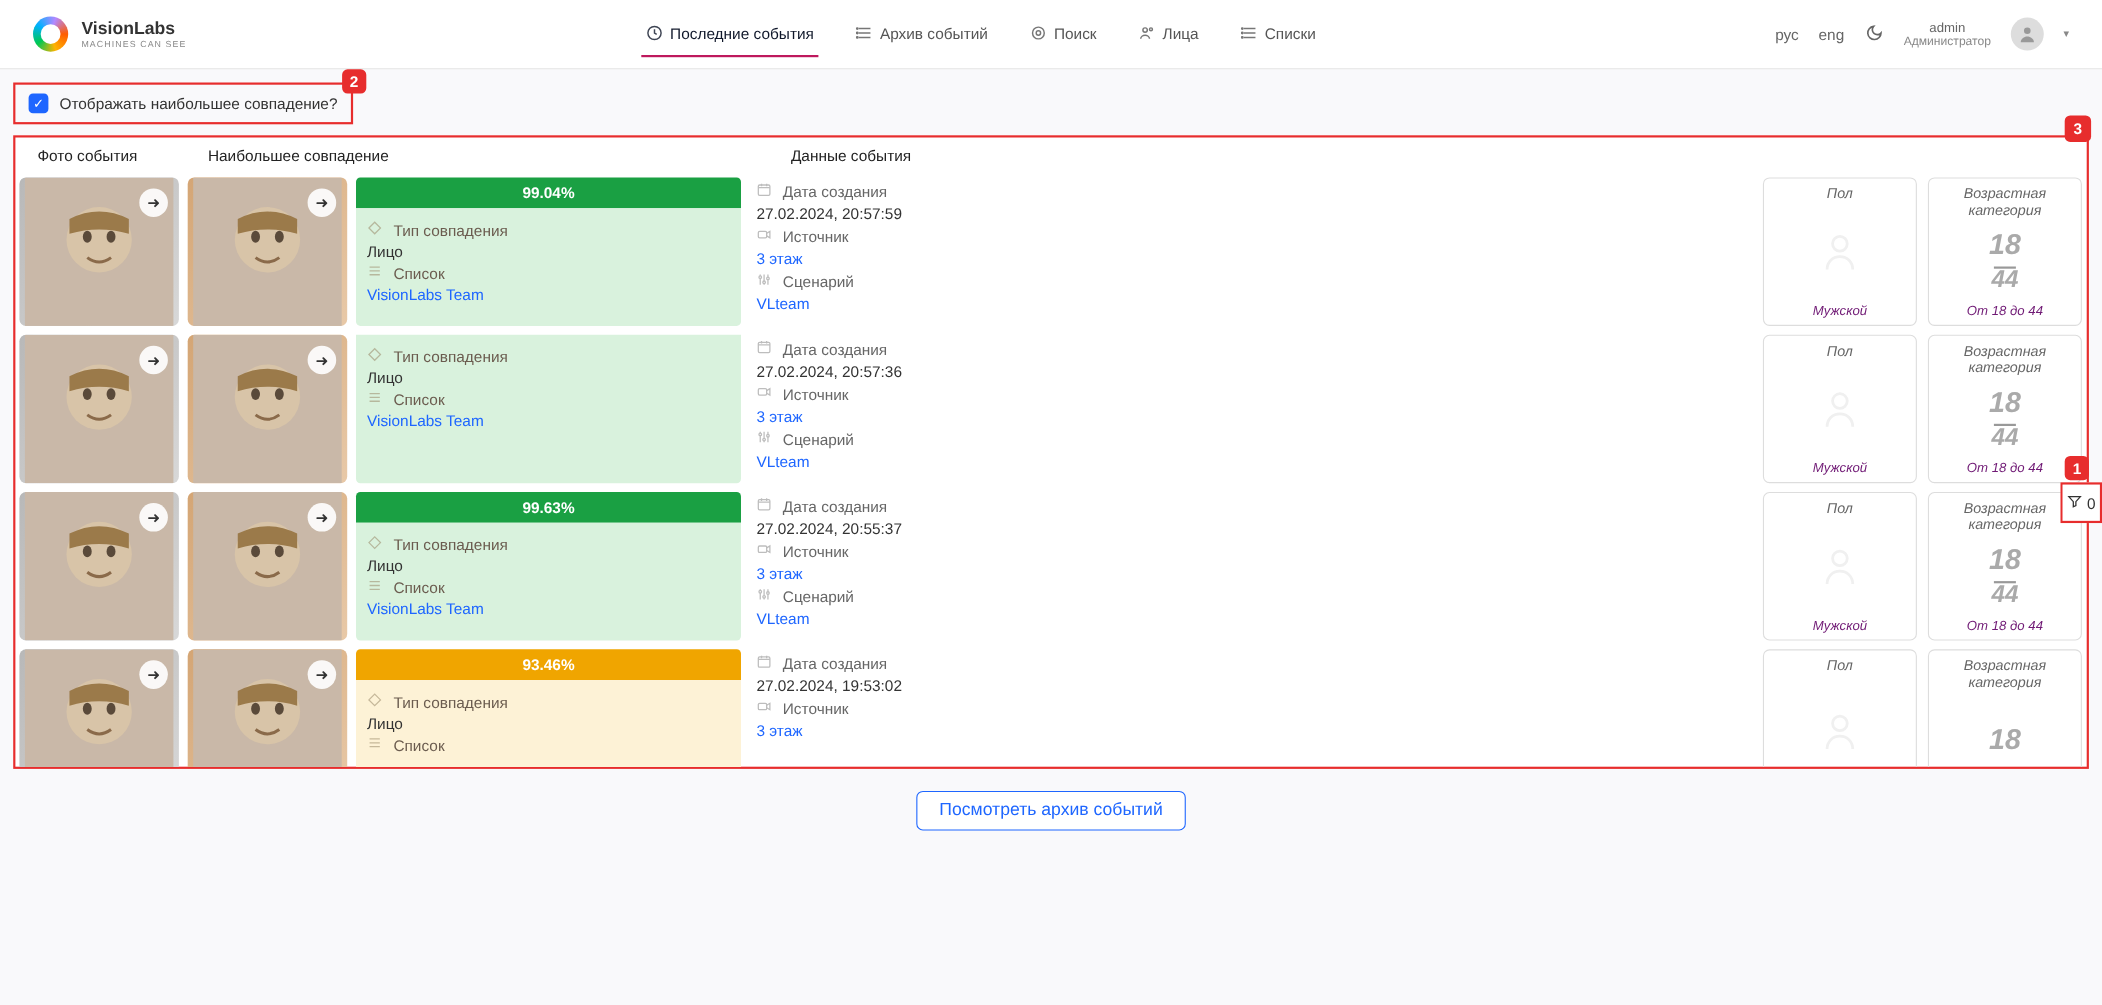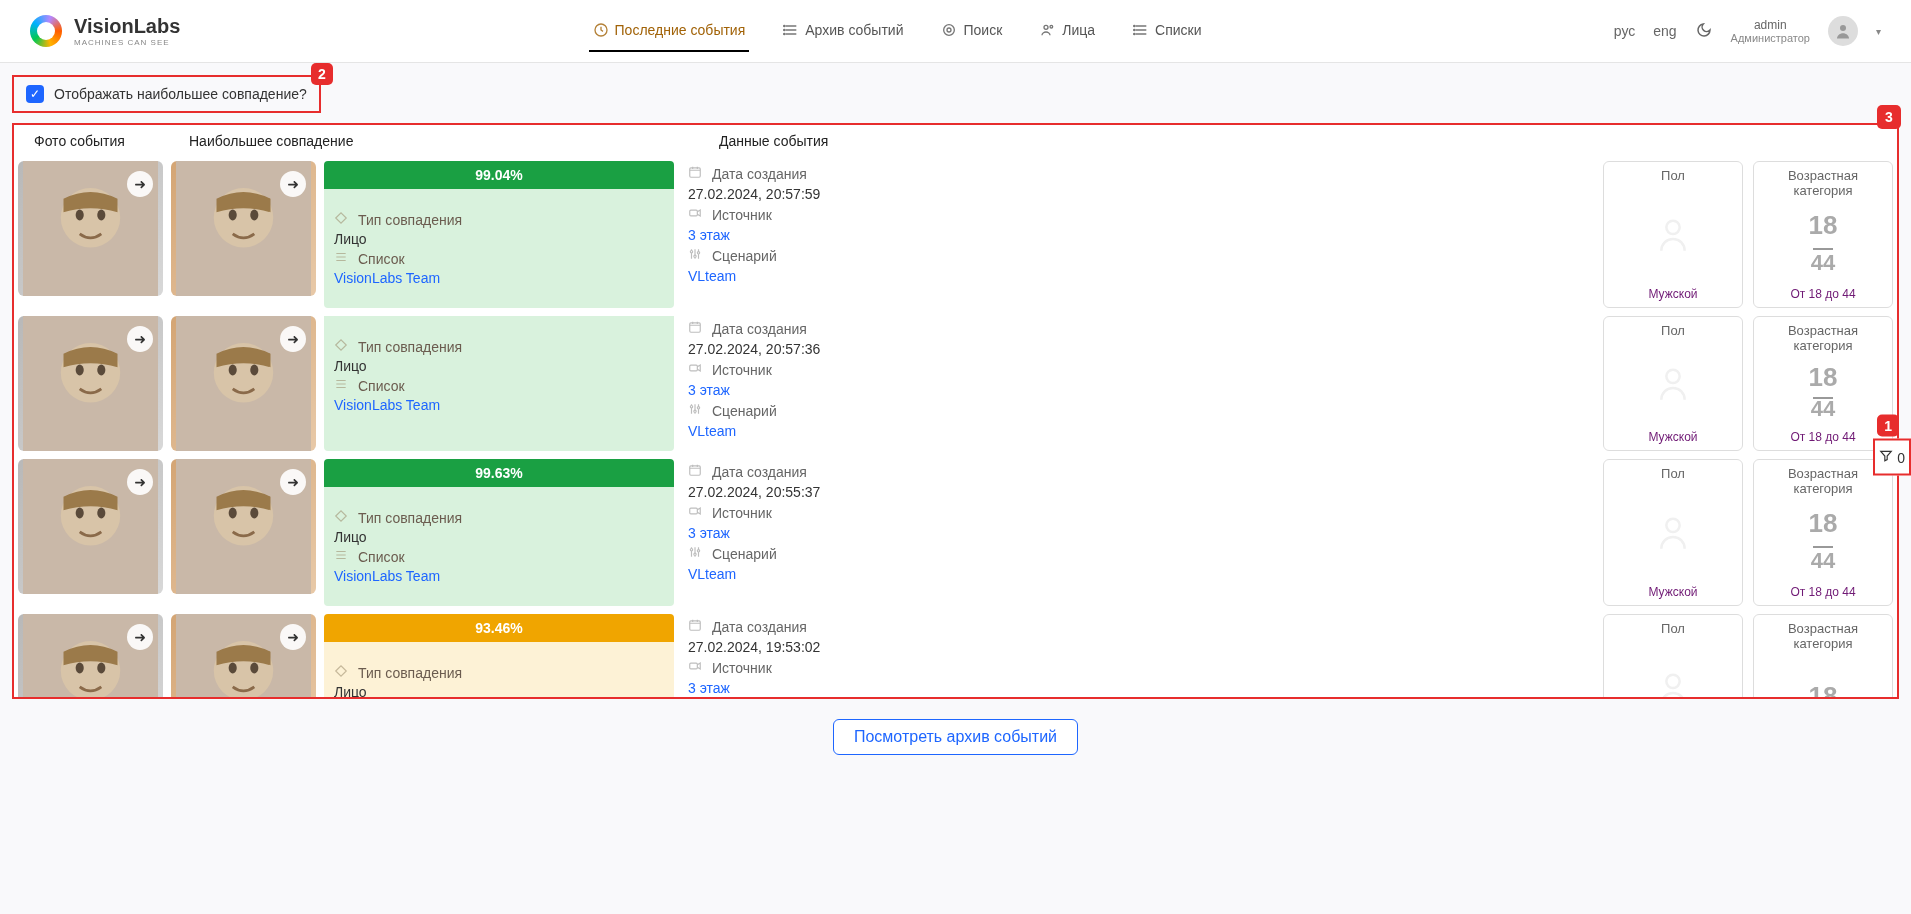--- a/index.html
+++ b/index.html
@@ -4,25 +4,25 @@
 <style>
   * { box-sizing: border-box; margin: 0; padding: 0; }
   body { font-family: 'Segoe UI', Arial, sans-serif; font-size: 14px; background: #f9f9fb; color: #333; }
   
   
   .header { display: flex; align-items: center; padding: 10px 30px; background: #fff; border-bottom: 1px solid #e5e5e5; }
   .logo-group { display: flex; align-items: center; gap: 12px; }
   .logo-icon { width: 32px; height: 32px; border-radius: 50%; background: conic-gradient(from 90deg, #ff5c00, #ffb300, #00c853, #00b0ff, #b388ff, #ff5c00); position: relative; }
   .logo-icon::after { content: ''; position: absolute; top: 7px; left: 7px; width: 18px; height: 18px; border-radius: 50%; background: #fff; }
   .logo-text { display: flex; flex-direction: column; }
-  .logo-title { font-weight: 700; font-size: 20px; }
+  .logo-title { font-weight: 700; font-size: 16px; }
   .logo-sub { font-size: 8px; letter-spacing: 1px; color: #888; }
   .nav { display: flex; gap: 30px; margin: 0 auto; align-items: center; }
   .nav-item { display: flex; align-items: center; gap: 6px; padding: 12px 4px; color: #555; cursor: pointer; border-bottom: 2px solid transparent; }
-  .nav-item.active { border-bottom: 2px solid #000000; color: #a16207; }
+  .nav-item.active { border-bottom: 2px solid #be185d; color: #0f172a; }
   .nav-item i { font-style: normal; opacity: .8; width: 16px; height: 16px; display: inline-flex; align-items: center; justify-content: center; }
   .header-right { display: flex; align-items: center; gap: 18px; color: #666; }
   .user-info { display: flex; flex-direction: column; align-items: center; font-size: 12px; }
   .user-avatar { width: 30px; height: 30px; border-radius: 50%; background: #ddd; display: flex; align-items: center; justify-content: center; }
   .dropdown-caret { font-size: 10px; color: #888; }
   
   
   .checkbox-bar { margin: 12px 12px 0 12px; padding: 8px 12px; border: 2px solid #e72d2d; display: inline-flex; align-items: center; gap: 10px; position: relative; }
   .checkbox-bar::after { content: attr(data-badge); position: absolute; right: -14px; top: -14px; width: 22px; height: 22px; background: #e72d2d; border-radius: 5px; color: #fff; font-weight: 700; display: flex; align-items: center; justify-content: center; font-size: 14px; }
   .chk { width: 18px; height: 18px; border-radius: 4px; background: #1e66ff; display: flex; align-items: center; justify-content: center; color: #fff; font-size: 12px; }
@@ -44,34 +44,34 @@
   .event-row.orange .match-pct { background: #f0a500; }
   .event-row.orange .match-details { background: #fdf2d6; }
   
   .thumb { width: 145px; height: 135px; background: linear-gradient(135deg, #b8b8b8, #d8d8d8); border-radius: 6px; position: relative; flex-shrink: 0; display: flex; align-items: center; justify-content: center; overflow: hidden; }
   .thumb.match { background: linear-gradient(135deg, #d4a574, #e8c9a8); }
   .thumb svg { width: 100%; height: 100%; }
   .thumb .expand-btn { position: absolute; top: 10px; right: 10px; width: 26px; height: 26px; border-radius: 50%; background: rgba(255,255,255,.9); display: flex; align-items: center; justify-content: center; font-size: 14px; cursor: pointer; }
   
   .match-col { display: flex; flex-direction: column; width: 350px; flex-shrink: 0; }
   .match-pct { color: #fff; font-weight: 700; text-align: center; padding: 6px; border-radius: 4px 4px 0 0; }
-  .match-details { flex: 1; padding: 19px 10px; border-radius: 0 0 4px 4px; }
+  .match-details { flex: 1; padding: 8px 10px; border-radius: 0 0 4px 4px; }
   .match-details .row { display: flex; align-items: center; gap: 8px; margin: 3px 0; color: #6b5c4f; }
   .match-details .val { color: #1e66ff; cursor: pointer; }
   .match-details .val.plain { color: #333; cursor: default; }
   .mini-icon { opacity: .55; width: 16px; flex-shrink: 0; }
   
   .data-col { flex: 1; padding: 2px 6px; }
   .data-col .row { display: flex; align-items: center; gap: 8px; padding: 2px 0; }
   .data-col .label { color: #666; }
   .data-col .val { color: #1e66ff; cursor: pointer; }
   .data-col .val.plain { color: #333; cursor: default; }
   
   .attr-cards { display: flex; gap: 10px; align-items: stretch; }
-  .attr-card { border: 1px solid #ddd; border-radius: 6px; padding: 6px 16px; text-align: center; width: 140px; display: flex; flex-direction: column; justify-content: space-between; }
+  .attr-card { border: 1px solid #ddd; border-radius: 6px; padding: 6px 16px; text-align: center; width: 140px; display: flex; flex-direction: column; justify-content: space-between; font-style: italic; }
   .attr-card .title { font-size: 13px; color: #666; }
   .attr-card .big { font-size: 26px; font-weight: 700; color: #aaa; }
   .attr-card .big2 { font-size: 22px; font-weight: 700; color: #aaa; margin-top: -8px; }
   .attr-card .dash { width: 20px; height: 2px; background: #999; margin: -4px auto; }
   .attr-card .foot { font-size: 12px; color: #701a75; }
   .attr-card .person-icon { opacity: .3; margin: 4px auto; }
   
   
   .filter-tab { position: fixed; right: 0; top: 50%; transform: translateY(-50%); border: 2px solid #e72d2d; padding: 8px 4px; background: #fff; display: flex; align-items: center; gap: 4px; font-size: 14px; }
   .filter-tab::before { content: attr(data-badge); position: absolute; top: -26px; left: 2px; width: 22px; height: 22px; background: #e72d2d; border-radius: 5px; color: #fff; font-weight: 700; display: flex; align-items: center; justify-content: center; font-size: 14px; }

